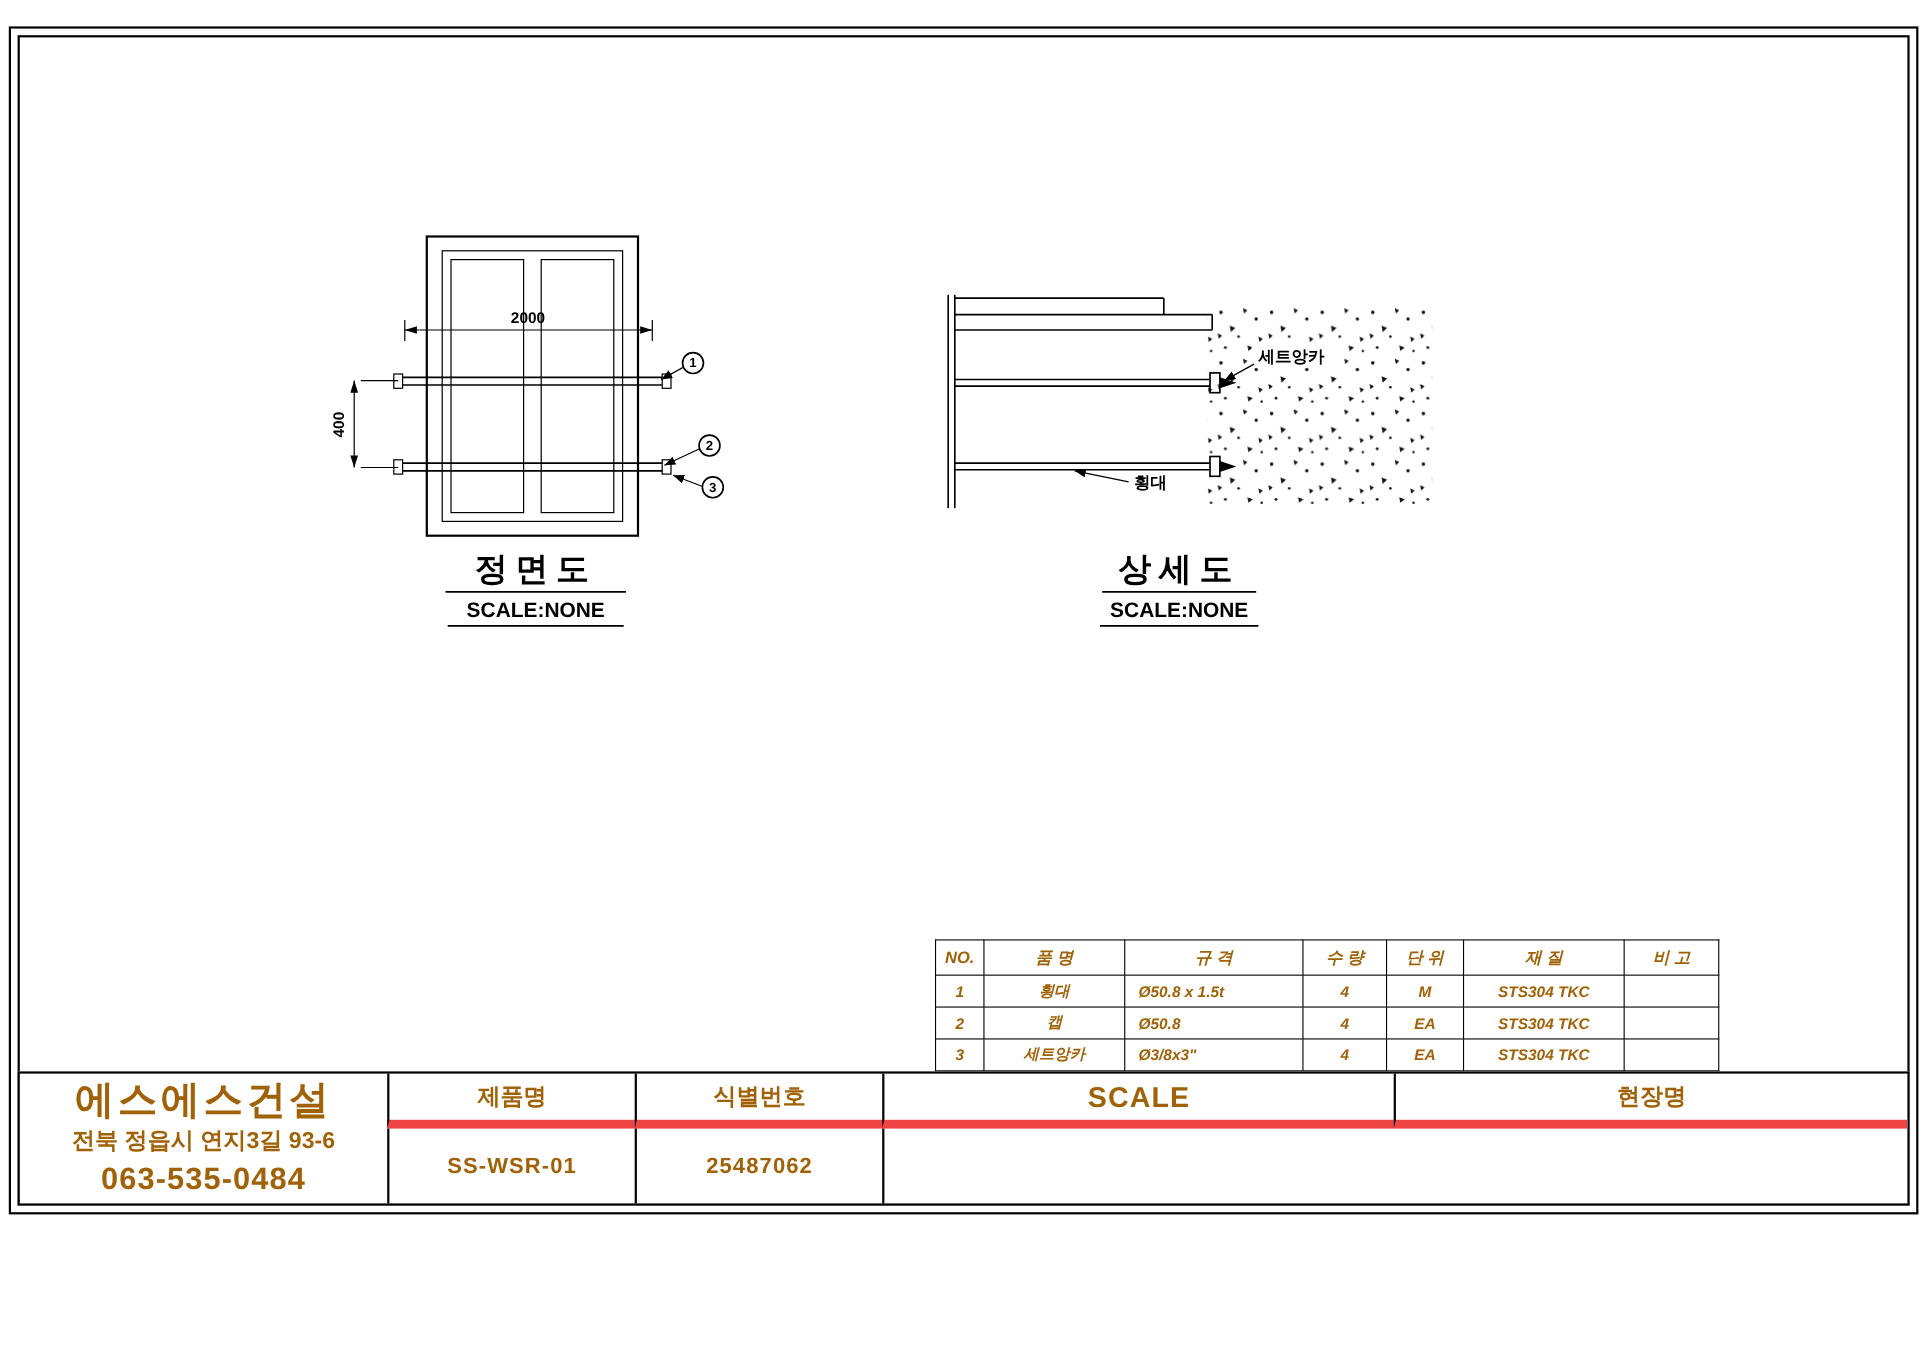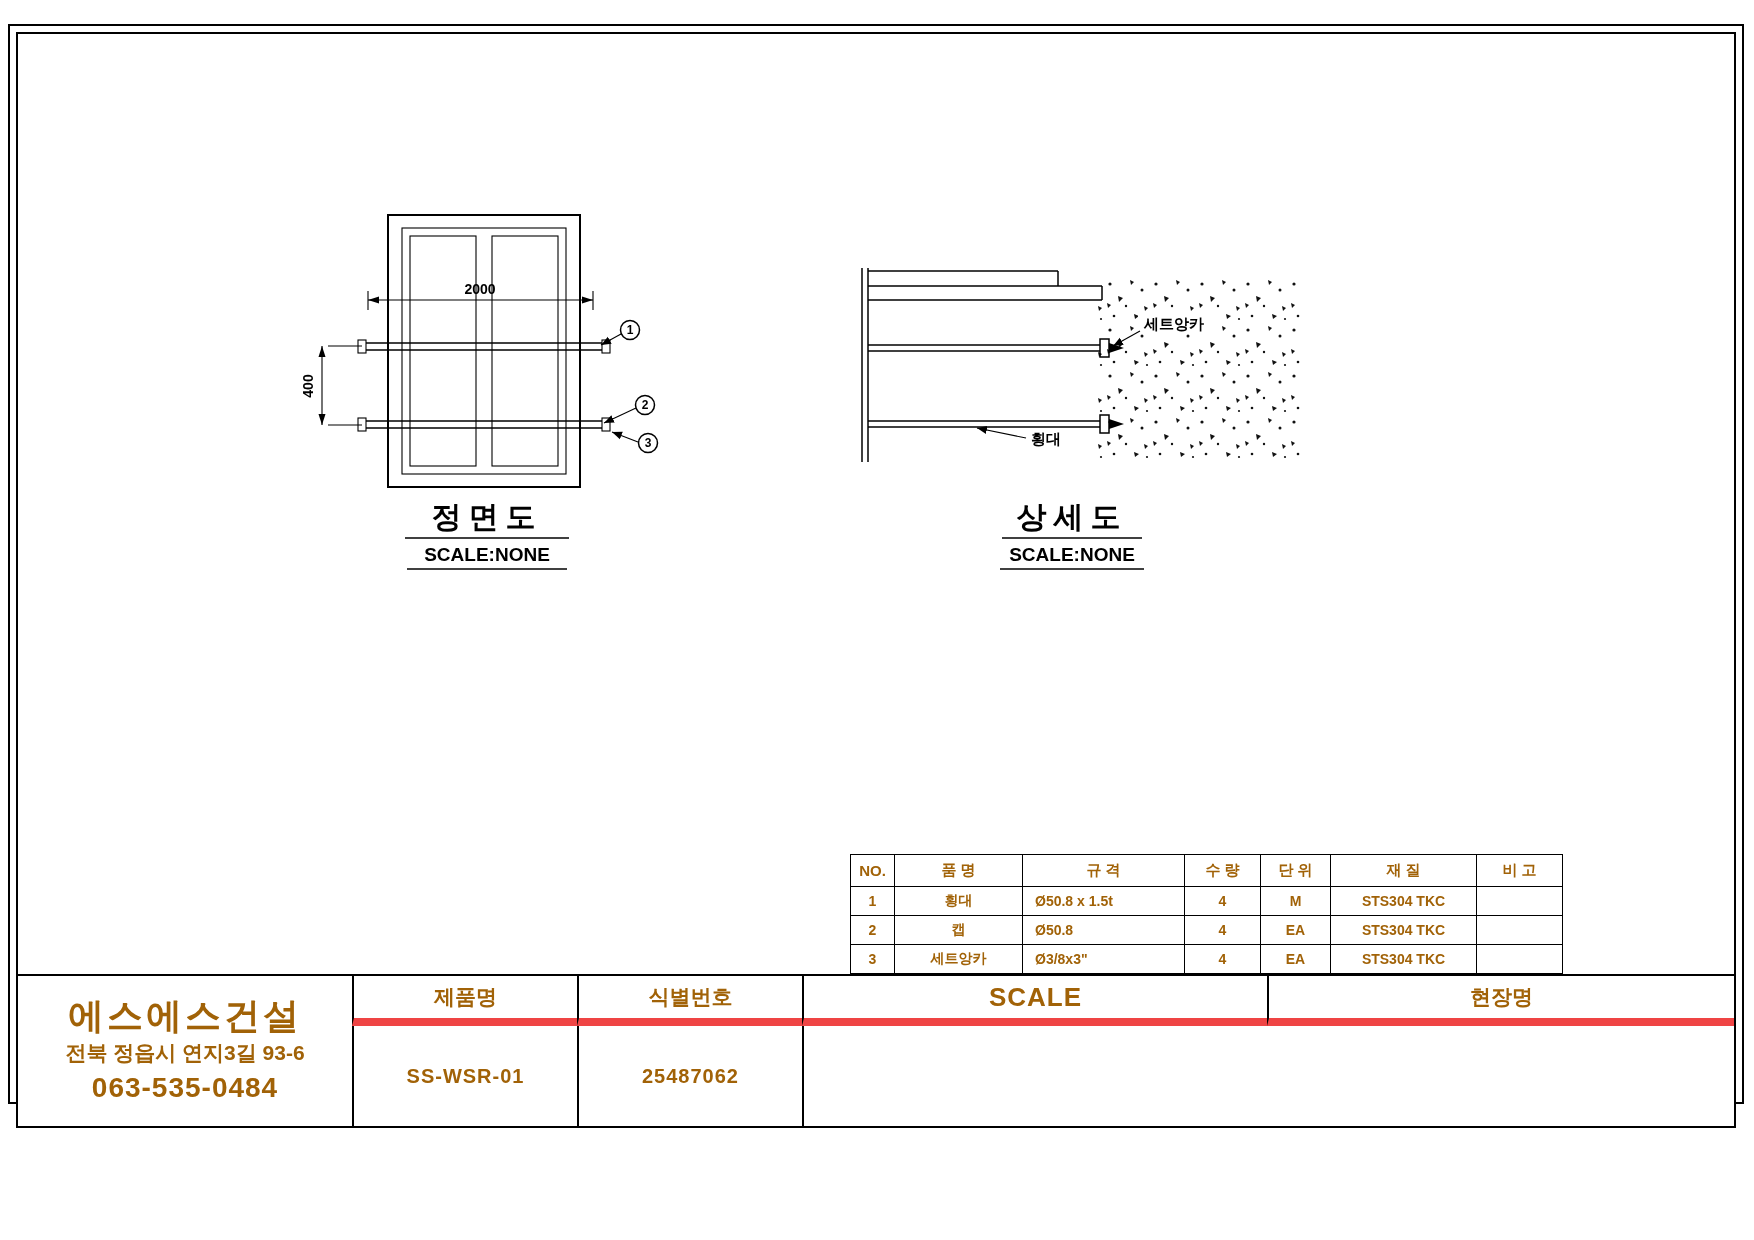--- a/index.html
+++ b/index.html
@@ -16,28 +16,28 @@
   .scale-label{font-size:19px;font-weight:700;text-anchor:middle;fill:#000;}
   .dim{font-size:14px;font-weight:600;text-anchor:middle;fill:#000;}
   .small-label{font-size:15px;font-weight:600;fill:#000;}
   .callout-num{font-size:12px;font-weight:700;text-anchor:middle;fill:#000;}
   .ln{stroke:#000;stroke-width:1.5;fill:none;}
   .ln-thin{stroke:#000;stroke-width:1.1;fill:none;}
   .ln-thick{stroke:#000;stroke-width:2;fill:none;}
 
   
   .bom{position:absolute;left:850px;top:854px;border-collapse:collapse;table-layout:fixed;
-       font-size:14px;background:#fff;}
+       font-size:14px;background:#fff;font-style:italic;}
   .bom th,.bom td{border:1.6px solid #000;padding:0 6px;text-align:center;font-weight:600;
        height:29px;box-sizing:border-box;white-space:nowrap;overflow:hidden;}
   .bom thead th{height:32px;font-size:15px;font-weight:700;}
   .bom td.spec{text-align:left;padding-left:12px;}
 
   
-  .titleblock{position:absolute;left:16px;top:974px;width:1720px;height:154px;
+  .titleblock{position:absolute;left:16px;top:974px;width:1720px;height:122px;
       box-sizing:border-box;border:2px solid #000;background:#fff;display:grid;
       grid-template-columns:334px 225px 225px 465px auto;grid-template-rows:50px auto;}
   .tb-cell{border-left:2px solid #000;display:flex;align-items:center;justify-content:center;
       box-sizing:border-box;}
   .tb-head{border-bottom:8px solid #ef4444;font-size:21px;font-weight:700;}
   .tb-scale-head{font-size:26px;font-weight:600;letter-spacing:1px;}
   .tb-value{font-size:20px;font-weight:700;letter-spacing:1px;}
   .tb-company{grid-row:1/3;grid-column:1;border-left:none;display:flex;flex-direction:column;
       align-items:center;justify-content:center;gap:5px;}
   .company-name{font-size:36px;font-weight:700;letter-spacing:3px;line-height:1;}

